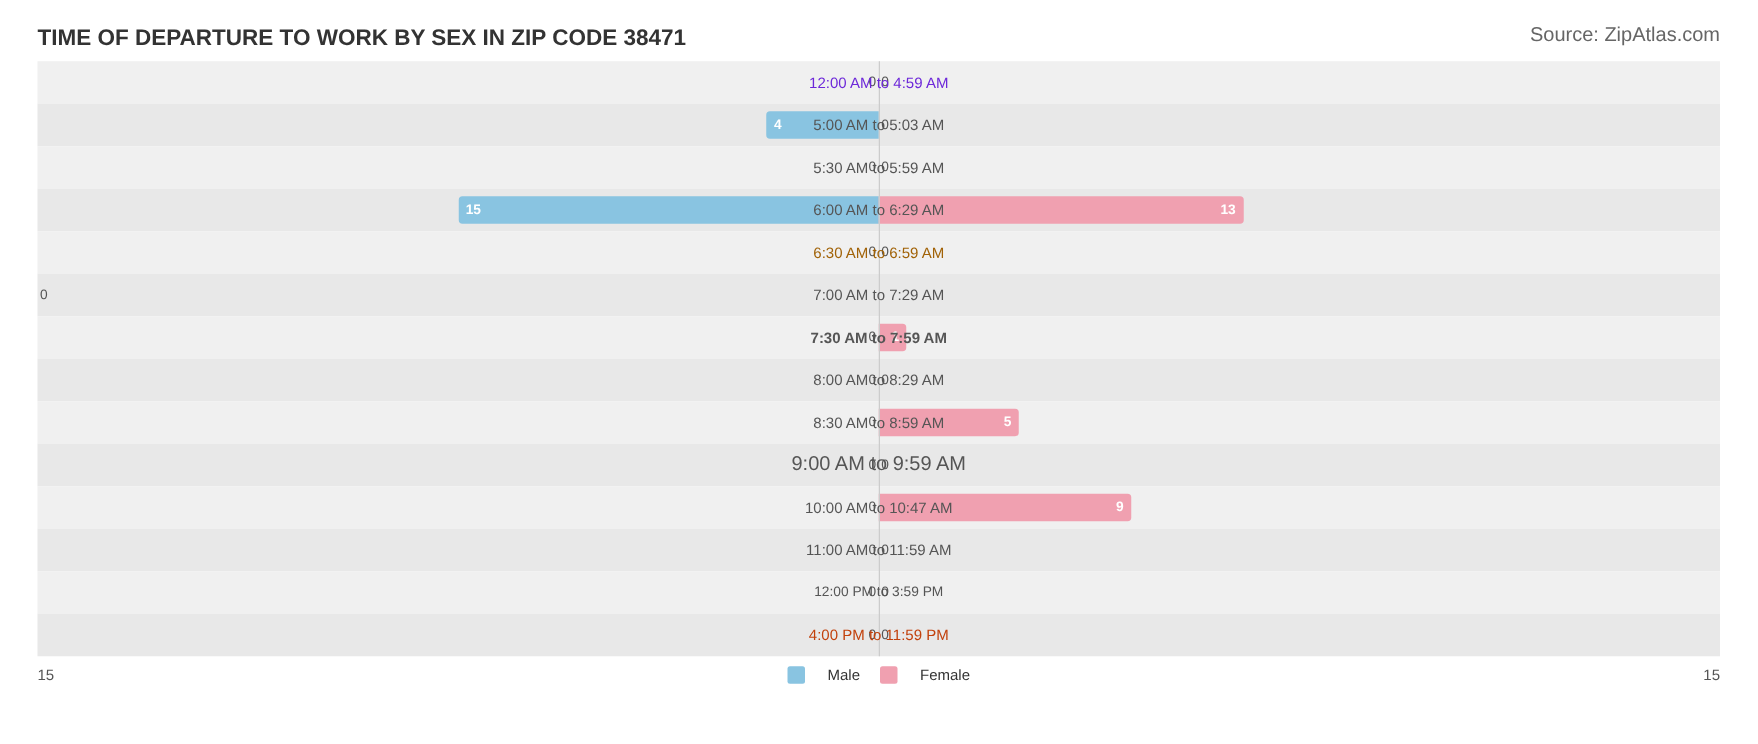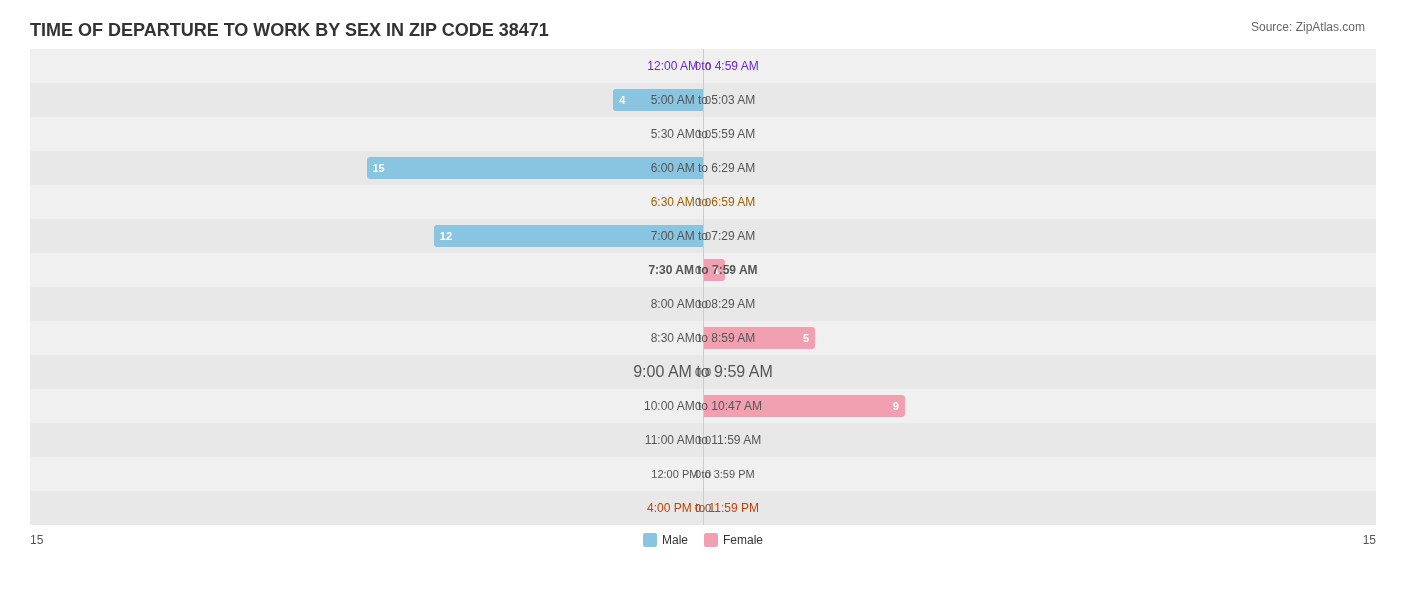--- a/index.html
+++ b/index.html
@@ -16,41 +16,41 @@
     }
     .chart-title {
       font-size: 18px;
       font-weight: bold;
       color: #333;
       margin-bottom: 4px;
     }
     .chart-source {
       position: absolute;
       top: 0;
-      right: 11px;
-      font-size: 12px;
+      right: 0;
+      font-size: 16px;
       color: #666;
     }
     .chart-footer {
       display: flex;
       justify-content: space-between;
       align-items: center;
       margin-top: 8px;
       font-size: 12px;
       color: #555;
     }
     .legend {
       display: flex;
       gap: 16px;
       align-items: center;
     }
     .legend-item {
       display: flex;
       align-items: center;
-      gap: 5px;
+      gap: 18px;
       font-size: 12px;
       color: #333;
     }
     .legend-box {
       width: 14px;
       height: 14px;
       border-radius: 2px;
     }
     .rows-wrapper {
       position: relative;
@@ -106,37 +106,37 @@
           <span style="font-size: 11px; color: rgb(85, 85, 85); position: absolute; left: 2px; white-space: nowrap;">0</span>
         </div>
         <div style="position: absolute; left: 50%; transform: translateX(-50%); font-size: 12px; color: rgb(85, 85, 85); white-space: nowrap; z-index: 5; pointer-events: none; background: transparent; padding: 0px 4px;">5:30 AM to 5:59 AM</div>
       </div>
       <div style="display: flex; width: 100%; height: 34px; position: relative; align-items: center; background: rgb(232, 232, 232);">
         <div style="width: 50%; height: 100%; position: relative; display: flex; align-items: center; justify-content: flex-end;">
           <div style="position: absolute; right: 0px; width: 50%; height: 22px; background: rgb(137, 196, 225); border-radius: 3px 0px 0px 3px; display: flex; align-items: center;">
             <span style="font-size: 11px; font-weight: bold; color: rgb(255, 255, 255); position: absolute; left: 6px; white-space: nowrap;">15</span>
           </div>
         </div>
+        <div style="width: 50%; height: 100%; position: relative; display: flex; align-items: center; justify-content: flex-start;">
+          <div style="position: absolute; left: 0px; width: 43.3333%; height: 22px; background: rgb(240, 160, 176); border-radius: 0px 3px 3px 0px; display: flex; align-items: center;">
+            <span style="font-size: 11px; font-weight: bold; color: rgb(255, 255, 255); position: absolute; right: 6px; white-space: nowrap;">13</span>
+          </div>
+        </div>
         <div style="position: absolute; left: 50%; transform: translateX(-50%); font-size: 12px; color: rgb(85, 85, 85); white-space: nowrap; z-index: 5; pointer-events: none; background: transparent; padding: 0px 4px;">6:00 AM to 6:29 AM</div>
       </div>
       <div style="display: flex; width: 100%; height: 34px; position: relative; align-items: center; background: rgb(240, 240, 240);">
         <div style="width: 50%; height: 100%; position: relative; display: flex; align-items: center; justify-content: flex-end;">
           <span style="font-size: 11px; color: rgb(85, 85, 85); position: absolute; right: 2px; white-space: nowrap;">0</span>
         </div>
         <div style="width: 50%; height: 100%; position: relative; display: flex; align-items: center; justify-content: flex-start;">
           <span style="font-size: 11px; color: rgb(85, 85, 85); position: absolute; left: 2px; white-space: nowrap;">0</span>
         </div>
         <div style="position: absolute; left: 50%; transform: translateX(-50%); font-size: 12px; color: #a16207; white-space: nowrap; z-index: 5; pointer-events: none; background: transparent; padding: 0px 4px;">6:30 AM to 6:59 AM</div>
       </div>
       <div style="display: flex; width: 100%; height: 34px; position: relative; align-items: center; background: rgb(232, 232, 232);">
-        <div style="width: 50%; height: 100%; position: relative; display: flex; align-items: center; justify-content: flex-end;">
-          <div style="position: absolute; right: 0px; width: 40%; height: 22px; background: rgb(137, 196, 225); border-radius: 3px 0px 0px 3px; display: flex; align-items: center;">
-            <span style="font-size: 11px; font-weight: bold; color: rgb(255, 255, 255); position: absolute; left: 6px; white-space: nowrap;">12</span>
-          </div>
-        </div>
         <div style="width: 50%; height: 100%; position: relative; display: flex; align-items: center; justify-content: flex-start;">
           <span style="font-size: 11px; color: rgb(85, 85, 85); position: absolute; left: 2px; white-space: nowrap;">0</span>
         </div>
         <div style="position: absolute; left: 50%; transform: translateX(-50%); font-size: 12px; color: rgb(85, 85, 85); white-space: nowrap; z-index: 5; pointer-events: none; background: transparent; padding: 0px 4px;">7:00 AM to 7:29 AM</div>
       </div>
       <div style="display: flex; width: 100%; height: 34px; position: relative; align-items: center; background: rgb(240, 240, 240);">
         <div style="width: 50%; height: 100%; position: relative; display: flex; align-items: center; justify-content: flex-end;">
           <span style="font-size: 11px; color: rgb(85, 85, 85); position: absolute; right: 2px; white-space: nowrap;">0</span>
         </div>
         <div style="width: 50%; height: 100%; position: relative; display: flex; align-items: center; justify-content: flex-start;">

